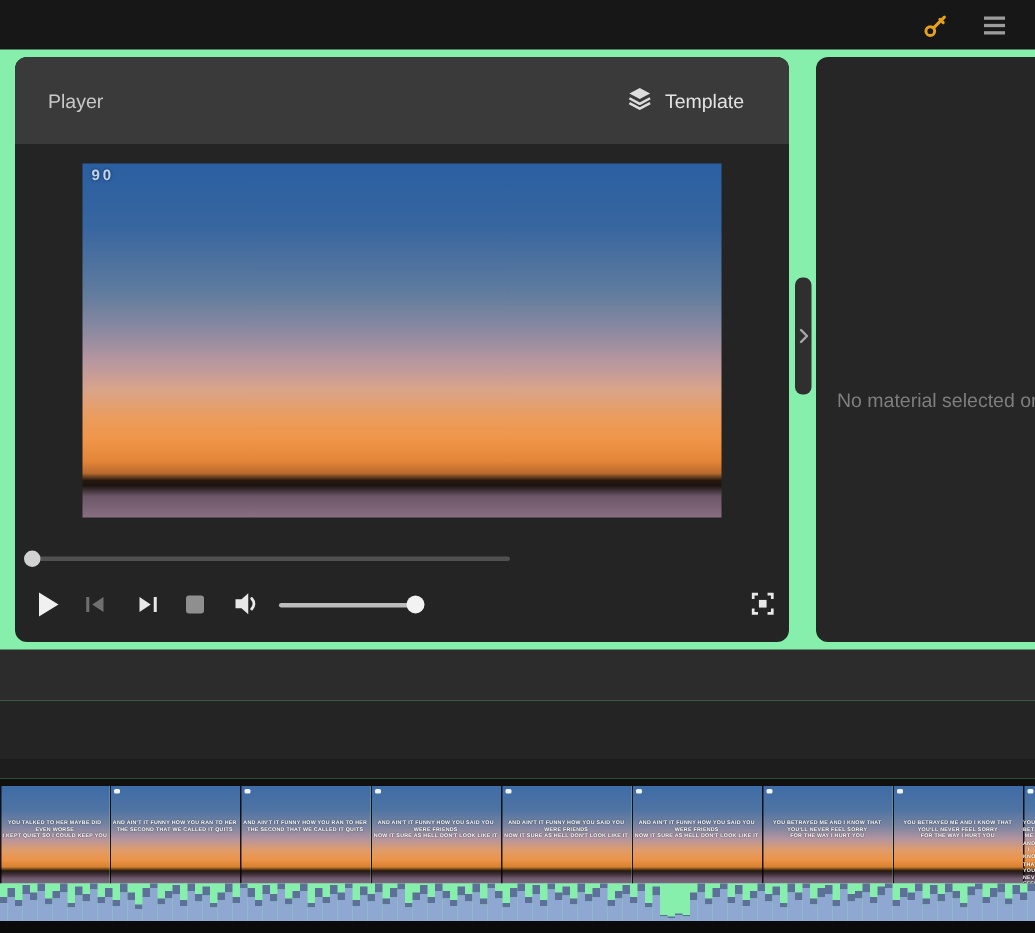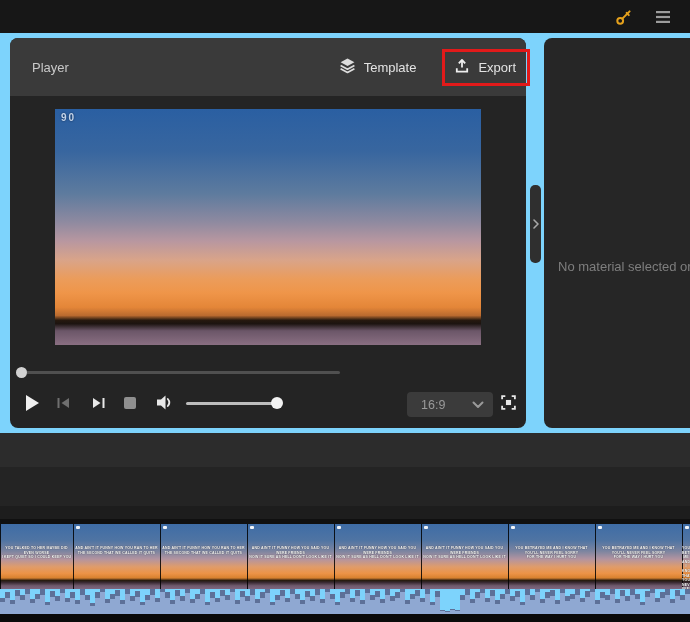--- a/index.html
+++ b/index.html
@@ -1,17 +1,17 @@
 <!DOCTYPE html>
 <html><head>
 <meta charset="utf-8">
 <style>
   html,body{margin:0;padding:0;background:#0b0b0b;}
   *{box-sizing:border-box;font-family:"Liberation Sans", sans-serif;}
-  #app{position:relative;width:690px;height:622px;background:#7dd3fc;overflow:hidden;}
+  #app{position:relative;width:690px;height:622px;background:#86efac;overflow:hidden;}
 
   
   .topbar{position:absolute;left:0;top:0;width:690px;height:33px;background:#171717;
           display:flex;align-items:center;justify-content:flex-end;gap:21px;padding-right:18px;}
   .tb-icon{width:18px;height:18px;display:flex;align-items:center;justify-content:center;cursor:pointer;}
 
   
   .player-panel{position:absolute;left:10px;top:38px;width:516px;height:390px;background:#242424;
                 border-radius:8px;}
   .player-header{position:absolute;left:0;top:0;width:100%;height:58px;background:#3a3a3a;
@@ -118,32 +118,20 @@
       <div class="hdr-btn template-btn">
         <span>
           <svg width="17" height="17" viewBox="0 0 16 16">
             <path d="M8 1.5 L14.5 5 L8 8.5 L1.5 5 Z" fill="#dddddd"></path>
             <path d="M1.5 8 L8 11.5 L14.5 8" fill="none" stroke="#dddddd" stroke-width="1.6" stroke-linejoin="round"></path>
             <path d="M1.5 11 L8 14.5 L14.5 11" fill="none" stroke="#dddddd" stroke-width="1.6" stroke-linejoin="round"></path>
           </svg>
         </span>
         <span>Template</span>
       </div>
-      <div class="export-annotation">
-        <div class="hdr-btn">
-          <span>
-            <svg width="16" height="16" viewBox="0 0 16 16">
-              <line x1="8" y1="2.5" x2="8" y2="9.5" stroke="#eeeeee" stroke-width="1.8"></line>
-              <path d="M4.8 5.3 L8 2 L11.2 5.3" fill="none" stroke="#eeeeee" stroke-width="1.8" stroke-linejoin="round"></path>
-              <path d="M2.8 10.2 V13.6 H13.2 V10.2" fill="none" stroke="#eeeeee" stroke-width="1.8"></path>
-            </svg>
-          </span>
-          <span>Export</span>
-        </div>
-      </div>
     </div>
 
     <div class="video-preview">
       <span class="watermark">90</span>
     </div>
 
     <div class="seek-track"></div>
     <div class="seek-handle"></div>
 
     <div class="ctrl play-btn">
@@ -166,29 +154,20 @@
     <div class="ctrl stop-btn"></div>
     <div class="ctrl vol-icon">
       <svg width="18" height="17" viewBox="0 0 18 17">
         <polygon points="2,5.5 6,5.5 10.5,1.5 10.5,15.5 6,11.5 2,11.5" fill="#e8e8e8"></polygon>
         <path d="M12.8 5 Q15.8 8.5 12.8 12" fill="none" stroke="#e8e8e8" stroke-width="1.8" stroke-linecap="round"></path>
       </svg>
     </div>
     <div class="vol-track"></div>
     <div class="vol-handle"></div>
 
-    <div class="ratio-select">
-      <span>16:9</span>
-      <span class="spacer"></span>
-      <span>
-        <svg width="12" height="8" viewBox="0 0 12 8">
-            <path d="M1.5 1.5 L6 6 L10.5 1.5" fill="none" stroke="#9a9a9a" stroke-width="2" stroke-linecap="round" stroke-linejoin="round"></path>
-          </svg>
-      </span>
-    </div>
     <div class="ctrl fullscreen-btn">
       <svg width="17" height="17" viewBox="0 0 16 16">
         <path d="M2 5 V2 H5" fill="none" stroke="#e8e8e8" stroke-width="1.7"></path>
         <path d="M11 2 H14 V5" fill="none" stroke="#e8e8e8" stroke-width="1.7"></path>
         <path d="M14 11 V14 H11" fill="none" stroke="#e8e8e8" stroke-width="1.7"></path>
         <path d="M5 14 H2 V11" fill="none" stroke="#e8e8e8" stroke-width="1.7"></path>
         <rect x="5.6" y="5.6" width="4.8" height="4.8" fill="#e8e8e8"></rect>
       </svg>
     </div>
   </div>

